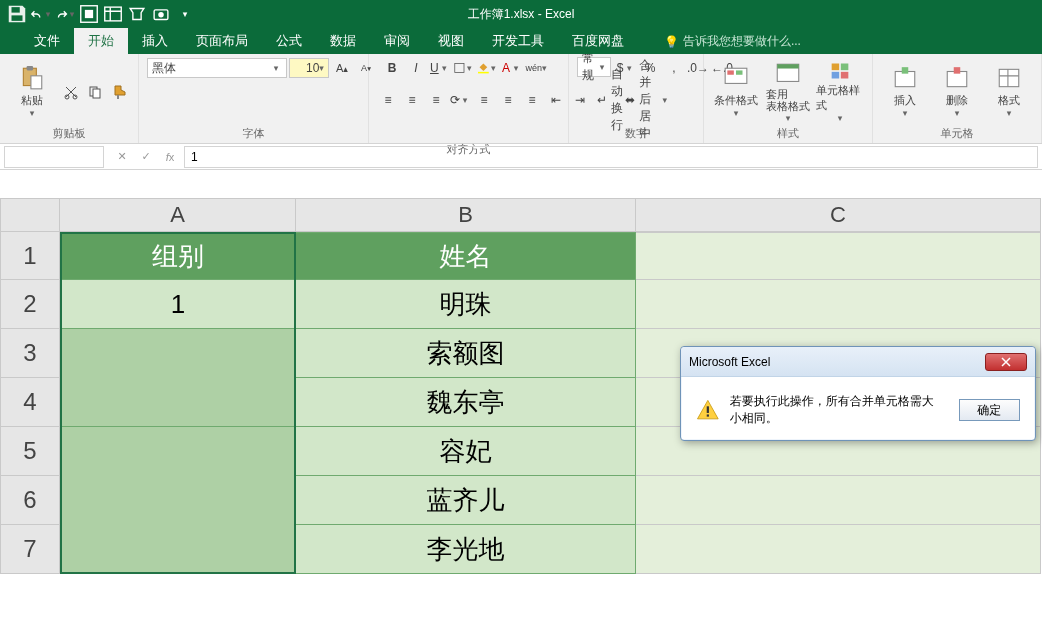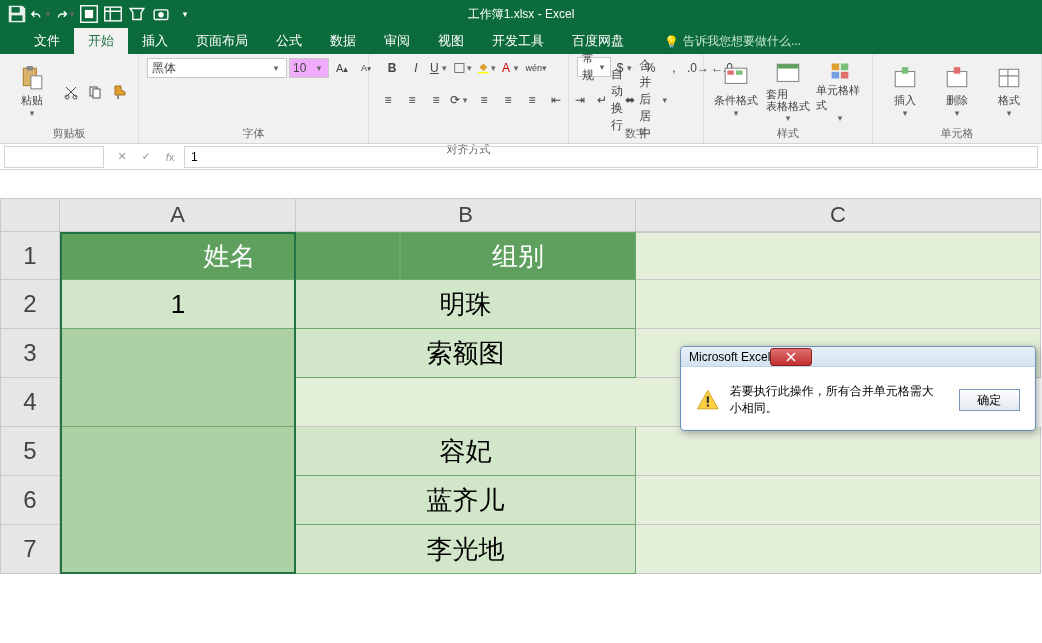--- a/index.html
+++ b/index.html
@@ -23,21 +23,21 @@
 .group { border-right: 1px solid #e1e1e1; padding: 3px 8px 2px; display: flex; flex-direction: column; justify-content: space-between; }
 .group-label { text-align: center; font-size: 11px; color: #666; }
 .group-body { flex: 1; display: flex; align-items: center; gap: 4px; }
 .bigbtn { display: flex; flex-direction: column; align-items: center; justify-content: center; width: 48px; height: 62px; cursor: pointer; font-size: 11px; }
 .bigbtn .ic { width: 26px; height: 26px; margin-bottom: 2px; }
 .smbtn { width: 22px; height: 22px; display: flex; align-items: center; justify-content: center; cursor: pointer; border: 1px solid transparent; }
 .row { display: flex; align-items: center; gap: 2px; }
 .col { display:flex; flex-direction:row; gap:2px; }
 .dd { width:12px; text-align:center; color:#666; font-size:9px; }
 .fontbox { height:20px; border:1px solid #c8c8c8; background:#fff; padding:0 4px; display:flex; align-items:center; width:140px; justify-content:space-between; }
-.sizebox { height:20px; border:1px solid #c8c8c8; background:#f0abfc; padding:0 3px; display:flex; align-items:center; width:40px; justify-content:space-between; }
+.sizebox { height:20px; border:1px solid #c8c8c8; background:#fef9c3; padding:0 16px; display:flex; align-items:center; width:40px; justify-content:space-between; }
 
 
 .fxbar { height: 26px; border-bottom: 1px solid #d4d4d4; display: flex; align-items: center; background: #fff; }
 .namebox { width: 100px; height: 22px; border: 1px solid #d4d4d4; margin: 0 4px; padding: 0 4px; font-size: 12px; display:flex; align-items:center; }
 .fxbtns { display: flex; align-items: center; gap: 4px; padding: 0 4px; color:#999; }
 .fxbtn { width:20px; height:20px; display:flex; align-items:center; justify-content:center; cursor:pointer; font-size:11px; }
 .fxinput { flex: 1; height: 22px; border: 1px solid #d4d4d4; margin-right: 4px; padding: 0 6px; font-size: 12px; display:flex; align-items:center; }
 
 
 .spacer { height: 28px; }
@@ -55,21 +55,21 @@
 .cell { border: 1px solid #6faa6f; border-top:none; border-left:none; display: flex; align-items: center; justify-content: center; font-size: 26px; }
 .hdr-cell { background: #5fa05f; color: #fff; font-weight: 500; }
 .body-cell-light { background: #d2e7c9; }
 .body-cell-dark { background: #aed0a5; }
 .rest-cell { background: #e4efda; border:1px solid #c9c9c9; border-top:none; border-left:none; }
 
 .sel-border { position:absolute; border:2px solid #217346; pointer-events:none; }
 
 
 .dialog { position: absolute; left: 680px; top: 346px; width: 356px; background: #eef4fb; border: 1px solid #6f93b8; box-shadow: 2px 2px 8px rgba(0,0,0,0.35); border-radius: 4px; }
-.dialog .dheader { height: 20px; background: linear-gradient(#e8f0f9, #d5e3f2); border-bottom: 1px solid #c1d4e7; display: flex; align-items: center; justify-content: flex-start; padding: 0 8px; font-size: 12px; border-radius:4px 4px 0 0; }
+.dialog .dheader { height: 30px; background: linear-gradient(#e8f0f9, #d5e3f2); border-bottom: 1px solid #c1d4e7; display: flex; align-items: center; justify-content: space-between; padding: 0 8px; font-size: 12px; border-radius:4px 4px 0 0; }
 .dialog .close { width: 42px; height: 18px; background: linear-gradient(#e07070, #c23030); border: 1px solid #8a2020; border-radius: 3px; display: flex; align-items: center; justify-content: center; cursor: pointer; }
 .dialog .close svg { width:10px; height:10px; }
 .dialog .dbody { padding: 16px 14px 12px; background: #fff; margin: 0 1px 1px; display: flex; flex-direction: row; align-items: center; gap: 16px; font-size: 12px; }
 .dialog .drow { display:flex; align-items:center; gap:10px; width:100%; }
 .dialog .warnicon { width:28px; height:28px; }
 .dialog button.ok { width: 80px; height: 22px; background: linear-gradient(#fdfdfd, #e3e9f1); border: 1px solid #7799bb; cursor: pointer; font-size: 12px; }
 
 .ic-svg { width:100%; height:100%; display:block; }
 </style>
 </head>
@@ -365,41 +365,42 @@
 <div class="sheet">
   <div class="colheads">
     <div class="corner"></div>
     <div class="ch a">A</div>
     <div class="ch b">B</div>
     <div class="ch c">C</div>
   </div>
 
   <div class="rowwrap" style="height:48px">
     <div class="rh">1</div>
+    <div class="cell hdr-cell" style="width:236px;border-left:1px solid #6faa6f;border-top:1px solid #6faa6f">组别</div>
     <div class="cell hdr-cell" style="width:340px;border-top:1px solid #6faa6f">姓名</div>
-    <div class="cell hdr-cell" style="width:236px;border-left:1px solid #6faa6f;border-top:1px solid #6faa6f">组别</div>
     <div class="rest-cell" style="width:405px;border-top:1px solid #c9c9c9"></div>
   </div>
 
   <div class="rowwrap" style="height:49px">
     <div class="rh">2</div>
     <div class="cell body-cell-light" style="width:236px;border-left:1px solid #6faa6f">1</div>
     <div class="cell body-cell-light" style="width:340px">明珠</div>
     <div class="rest-cell" style="width:405px"></div>
   </div>
 
   <div class="rowwrap" style="height:49px">
     <div class="rh">3</div>
     <div class="cell body-cell-dark" style="width:236px;border-left:1px solid #6faa6f;border-bottom:none"></div>
     <div class="cell body-cell-light" style="width:340px">索额图</div>
     <div class="rest-cell" style="width:405px"></div>
   </div>
   <div class="rowwrap" style="height:49px">
     <div class="rh">4</div>
     <div class="cell body-cell-dark" style="width:236px;border-left:1px solid #6faa6f"></div>
+    <div class="cell body-cell-light" style="width:340px">魏东亭</div>
     <div class="rest-cell" style="width:405px"></div>
   </div>
 
   <div class="rowwrap" style="height:49px">
     <div class="rh">5</div>
     <div class="cell body-cell-dark" style="width:236px;border-left:1px solid #6faa6f;border-bottom:none"></div>
     <div class="cell body-cell-light" style="width:340px">容妃</div>
     <div class="rest-cell" style="width:405px"></div>
   </div>
   <div class="rowwrap" style="height:49px">

